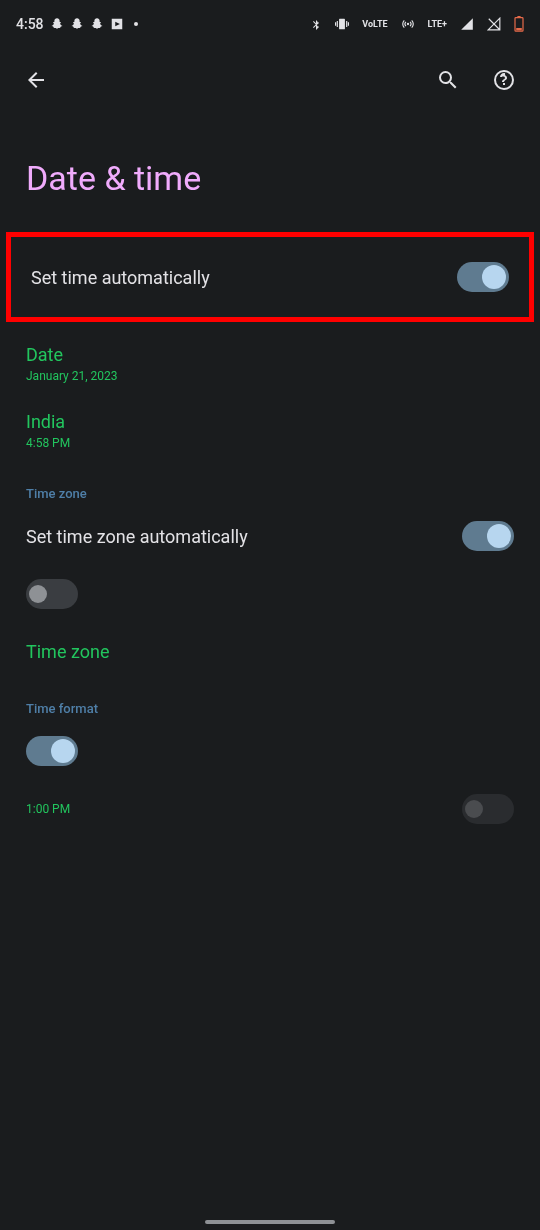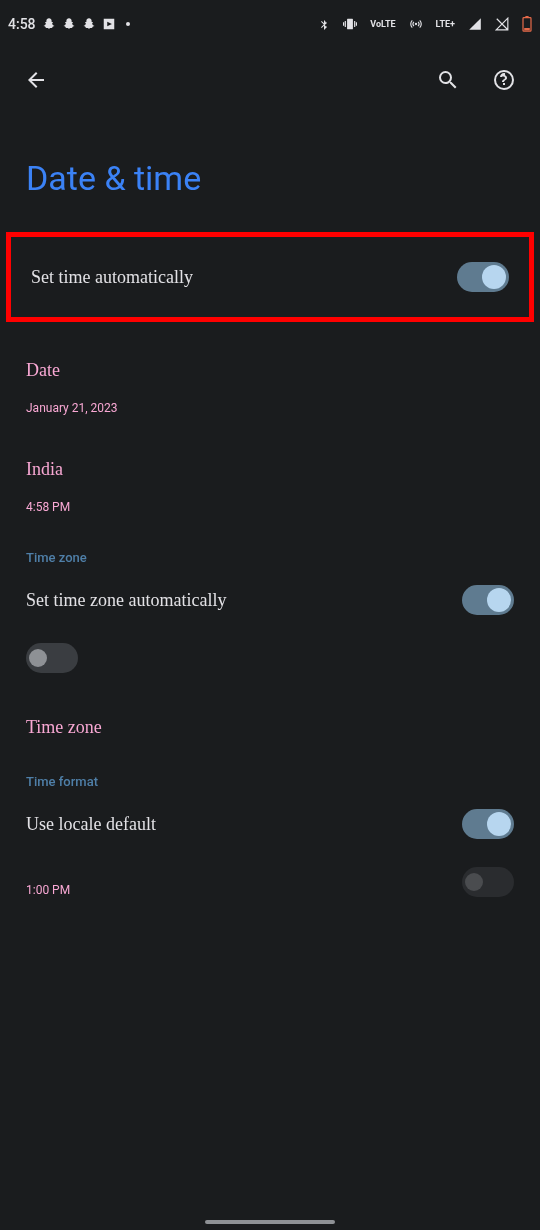--- a/index.html
+++ b/index.html
@@ -9,21 +9,21 @@
     background: #1a1c1e;
     color: #e2e2e6;
     font-family: Roboto, "Segoe UI", Arial, sans-serif;
     overflow: hidden;
   }
   .status-bar {
     height: 48px;
     display: flex;
     align-items: center;
     justify-content: space-between;
-    padding: 0 8px;
+    padding: 0 16px;
     font-size: 14px;
     font-weight: 500;
     color: #e2e2e6;
   }
   .status-left, .status-right {
     display: flex;
     align-items: center;
     gap: 6px;
   }
   .status-right { gap: 13px; }
@@ -43,21 +43,21 @@
   .app-bar .spacer { flex: 1; }
   .app-bar .icon-btn {
     width: 40px; height: 40px;
     display: flex; align-items: center; justify-content: center;
     border-radius: 20px;
     color: #e2e2e6;
   }
   .page-title {
     font-size: 34px;
     font-weight: 400;
-    color: #3b82f6;
+    color: #f0abfc;
     padding: 46px 26px 34px 26px;
   }
   .highlight-box {
     border: 5px solid #ff0000;
     margin: 0 6px 8px 6px;
     padding: 12px 18px 12px 18px;
   }
   .setting-row {
     display: flex;
     align-items: center;
@@ -67,30 +67,28 @@
   }
   .highlight-box .setting-row { padding: 4px 2px; }
   .setting-text {
     display: flex;
     flex-direction: column;
     gap: 4px;
   }
   .setting-primary {
     font-size: 18px;
     color: #e3e2e6;
-    font-family: Liberation Serif, serif;
   }
   .setting-secondary {
     font-size: 12px;
     color: #8e9195;
   }
   .disabled .setting-primary,
   .disabled .setting-secondary {
-    color: #f9a8d4;
-    margin-top: 16px;
+    color: #22c55e;
   }
   .section-header {
     font-size: 13px;
     font-weight: 500;
     color: #4f7fa8;
     padding: 22px 26px 6px 26px;
   }
   .toggle {
     width: 52px;
     height: 30px;
@@ -277,23 +275,20 @@
 
 <div class="setting-row disabled">
   <div class="setting-text">
     <span class="setting-primary">Time zone</span>
   </div>
 </div>
 
 <div class="section-header">Time format</div>
 
 <div class="setting-row">
-  <div class="setting-text">
-    <span class="setting-primary">Use locale default</span>
-  </div>
   <div class="toggle on">
       <div class="knob"></div>
     </div>
 </div>
 
 <div class="setting-row disabled">
   <div class="setting-text">
     <span class="setting-secondary">1:00 PM</span>
   </div>
   <div class="toggle off-dim">

